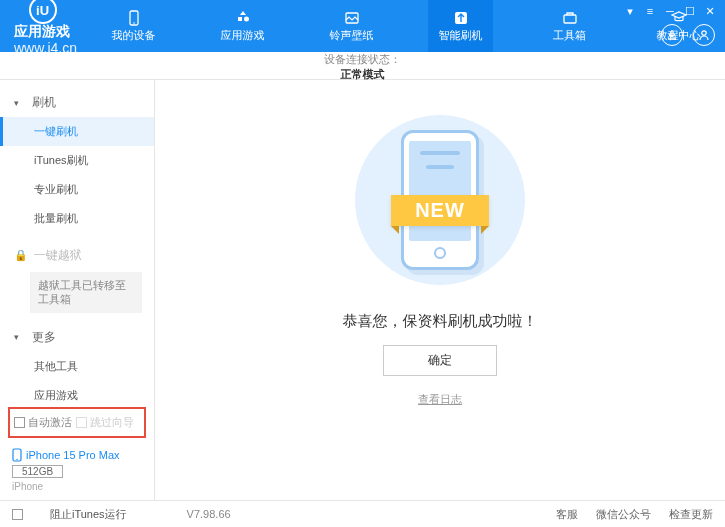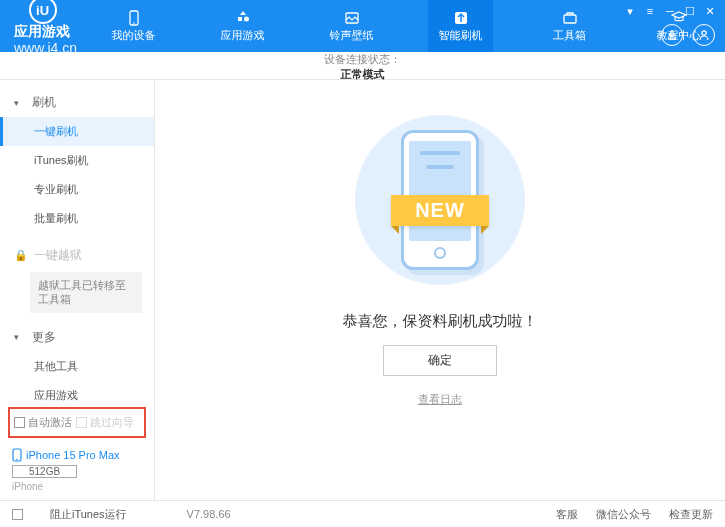--- a/index.html
+++ b/index.html
@@ -39,21 +39,21 @@
 .lock-icon { font-size: 11px; }
 
 .checkbox-row { border: 2px solid #e74c3c; margin: 4px 8px; padding: 6px 4px; display: flex; gap: 4px; }
 .cb-item { display: flex; align-items: center; gap: 3px; font-size: 11px; color: #888; }
 .cb-box { width: 11px; height: 11px; border: 1px solid #999; background: #fff; }
 .cb-item.disabled { color: #ccc; }
 .cb-item.disabled .cb-box { border-color: #ddd; }
 
 .device-info { padding: 6px 12px 8px; font-size: 11px; }
 .device-name { color: #1b8cf2; display: flex; align-items: center; gap: 4px; font-size: 11px; }
-.device-badge { display: inline-block; border: 1px solid #aaa; padding: 0 16px; font-size: 10px; color: #666; margin-top: 3px; }
+.device-badge { display: inline-block; border: 1px solid #aaa; padding: 0 9px; font-size: 10px; color: #666; margin-top: 3px; }
 .device-type { color: #aaa; font-size: 10px; margin-top: 3px; }
 
 .main { flex: 1; display: flex; flex-direction: column; align-items: center; padding-top: 30px; position: relative; }
 .phone-illustration { position: relative; width: 180px; height: 180px; display: flex; align-items: center; justify-content: center; }
 .circle-bg { position: absolute; width: 170px; height: 170px; border-radius: 50%; background: #e3f0fe; }
 .phone { position: relative; width: 78px; height: 140px; background: #fff; border: 3px solid #9ec8f0; border-radius: 12px; display: flex; flex-direction: column; align-items: center; box-shadow: 5px 5px 0 rgba(100,150,200,0.15); }
 .phone-screen { width: 62px; height: 100px; background: #c8e2fb; margin-top: 8px; border-radius: 2px; position: relative; }
 .phone-line { width: 40px; height: 4px; background: #9ec8f0; border-radius: 2px; margin: 10px auto 4px; }
 .phone-line.short { width: 28px; }
 .phone-btn { width: 12px; height: 12px; border: 2px solid #9ec8f0; border-radius: 50%; margin-top: 6px; }

